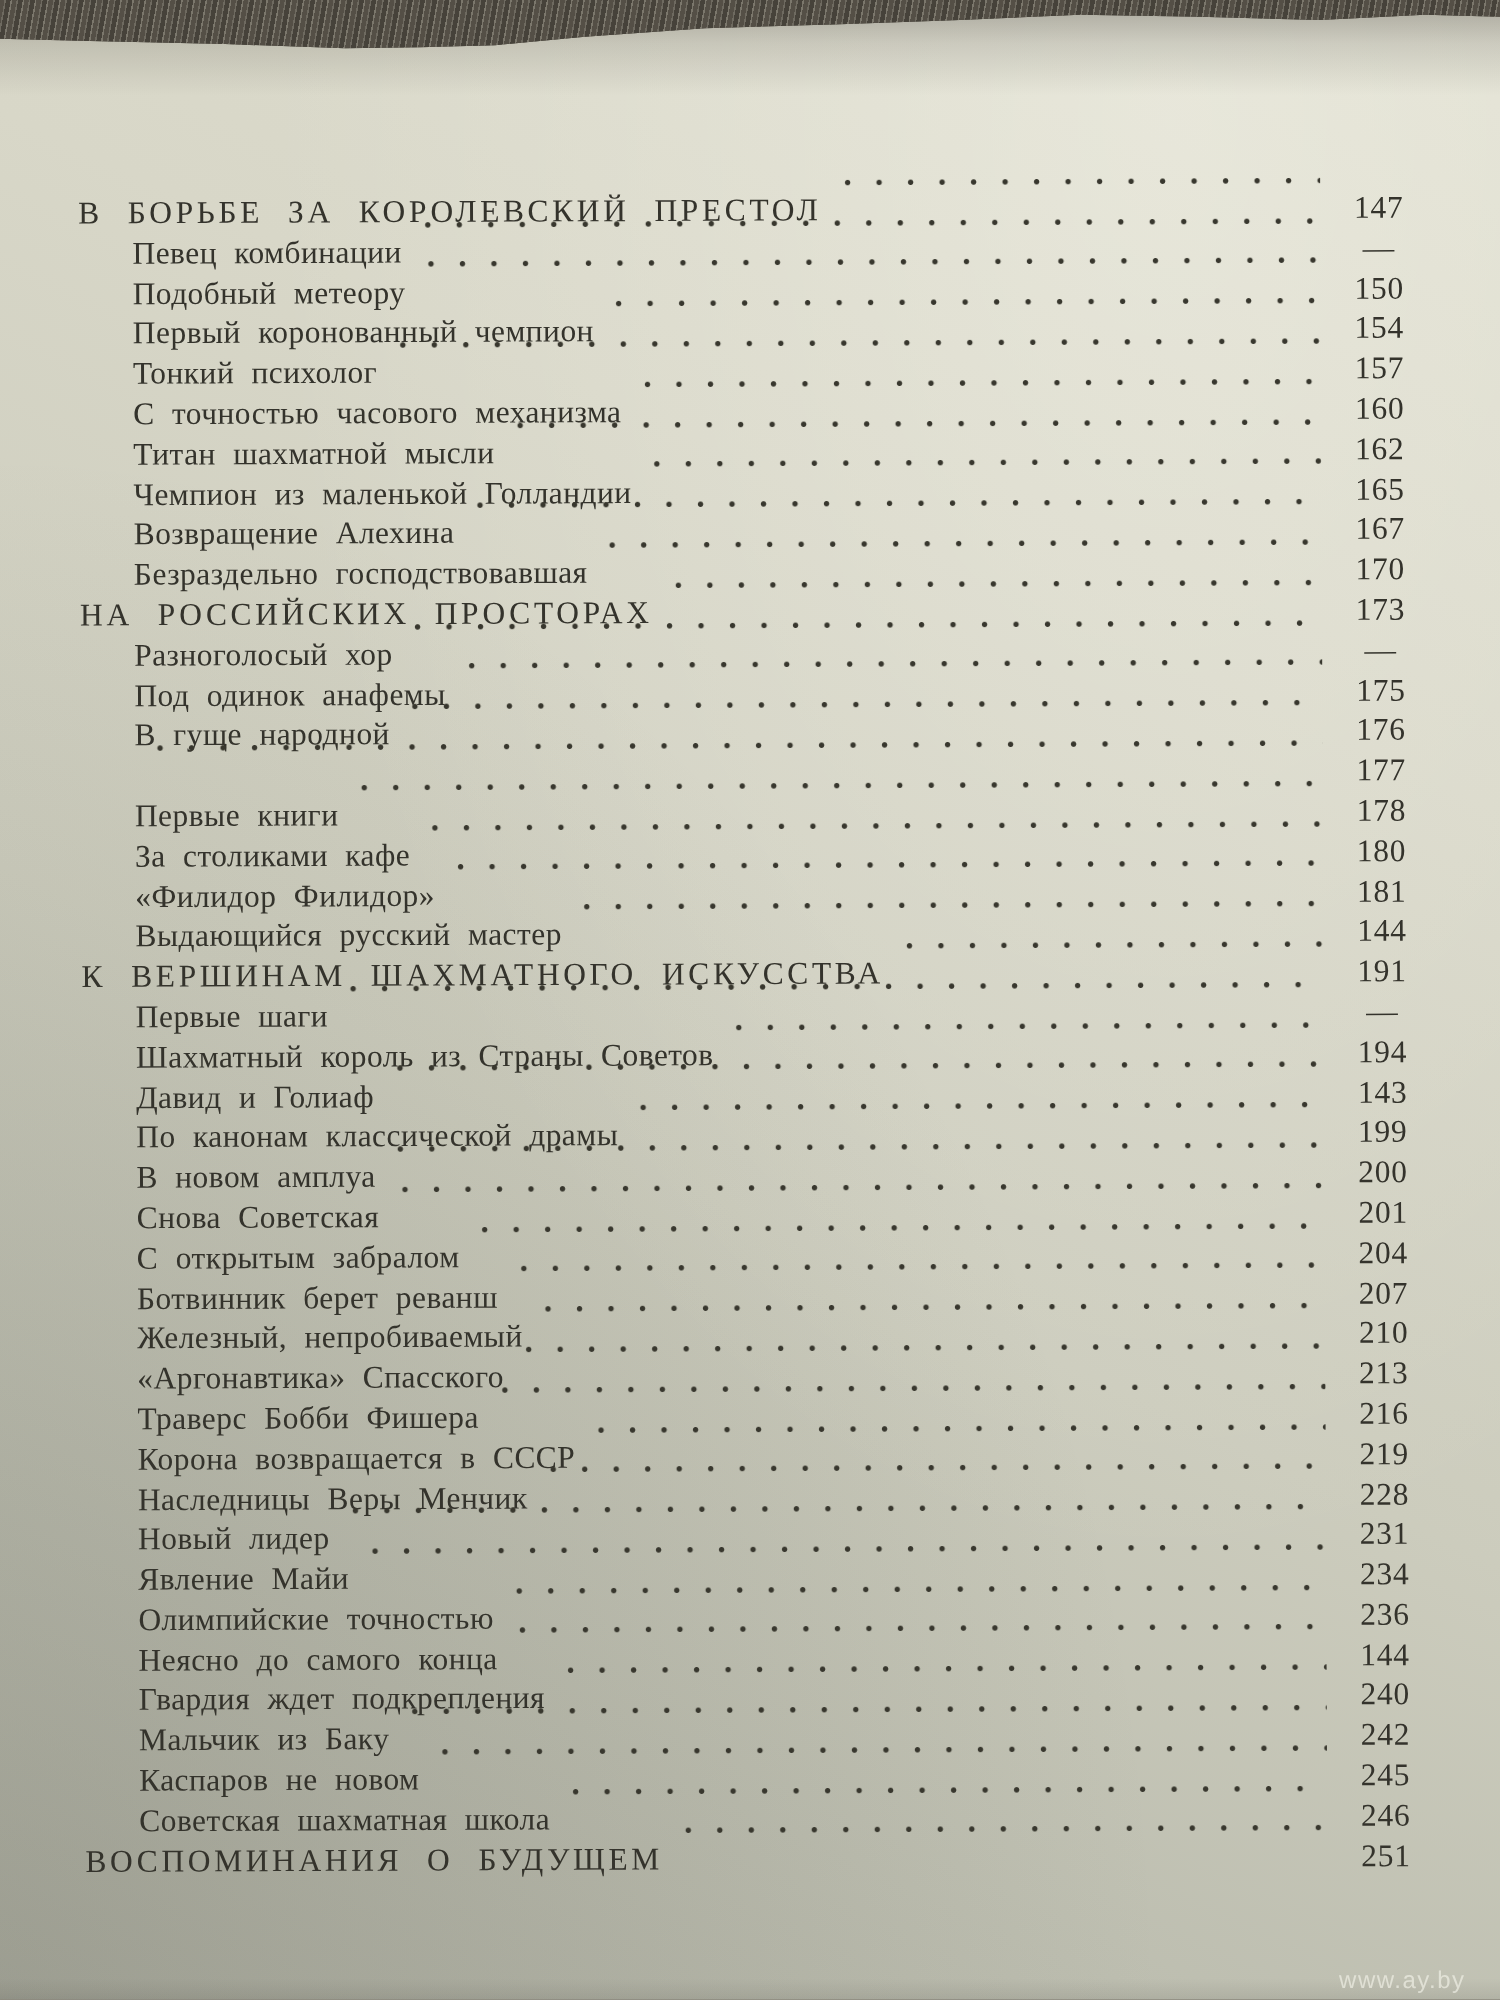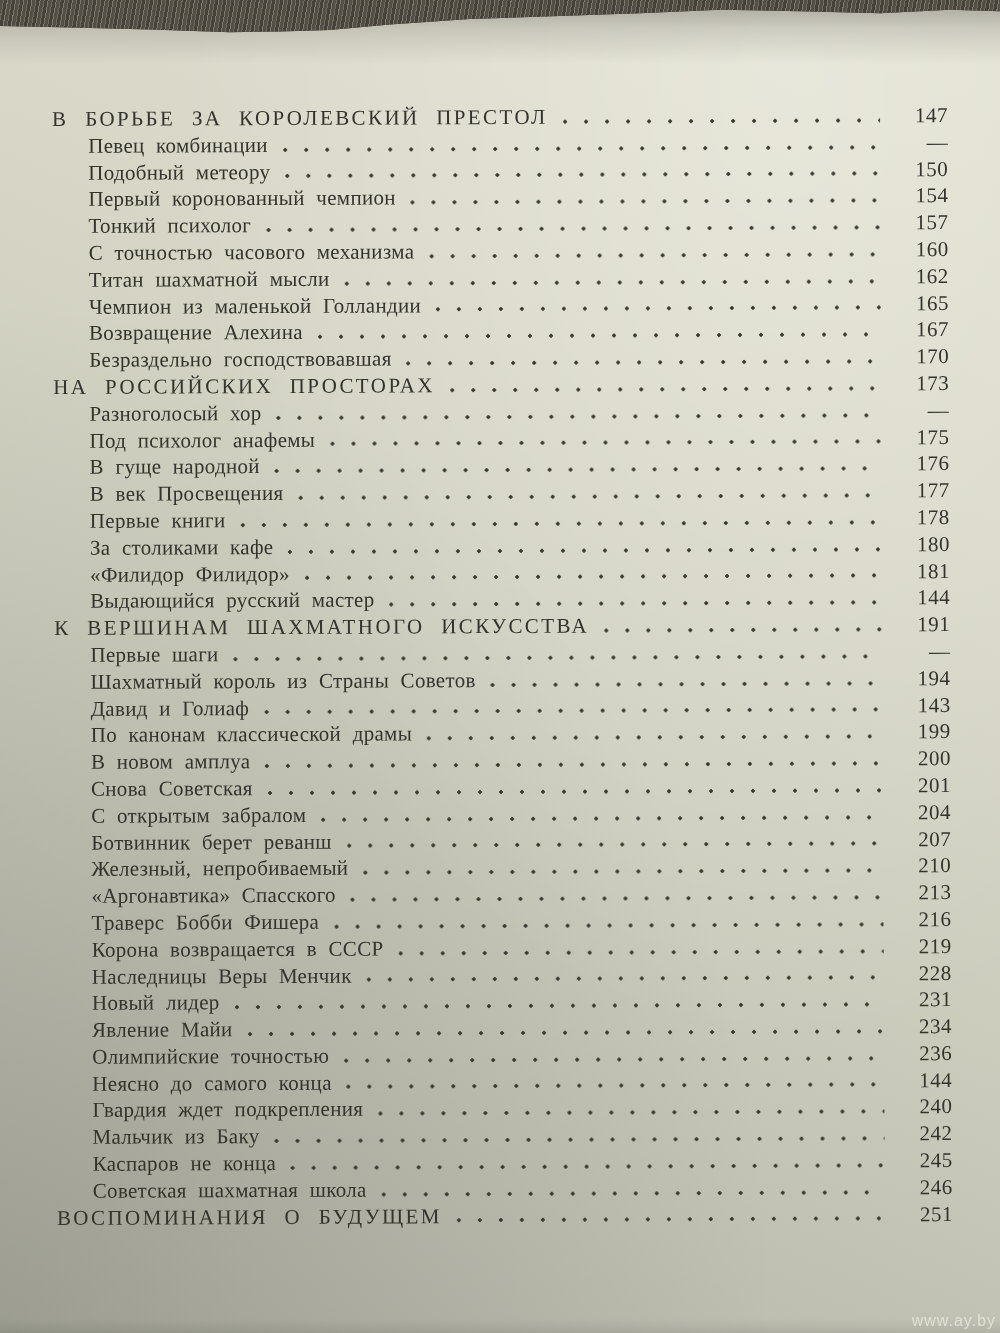--- a/index.html
+++ b/index.html
@@ -36,24 +36,24 @@
   }
   .row{display:flex;align-items:baseline;height:26.8px;line-height:26.8px;white-space:nowrap;}
   .row .label{letter-spacing:0.3px;word-spacing:6px;}
   .row.item{padding-left:36px;}
   .row.section .label{letter-spacing:2.4px;word-spacing:9px;}
   .leader{
     flex:1;height:6px;align-self:flex-end;margin:0 10px 6px 14px;
     background-image:radial-gradient(circle at 3px 3px,#38372e 1.5px,rgba(0,0,0,0) 2.1px);
     background-size:21px 6px;background-repeat:repeat-x;background-position:left bottom;
   }
-  .pageno{width:58px;text-align:right;letter-spacing:0.5px;}
+  .pageno{width:58px;text-align:center;letter-spacing:0.5px;margin-top:23px;}
   
   .watermark{
-    position:absolute;right:4px;bottom:3px;z-index:5;
+    position:absolute;right:23px;bottom:3px;z-index:5;
     font-family:"Liberation Sans","DejaVu Sans",sans-serif;
     font-size:16px;letter-spacing:1px;color:rgba(246,246,236,0.62);
   }
   
   .bottom-vignette{
     position:absolute;left:0;bottom:0;width:1000px;height:14px;z-index:1;
     background:linear-gradient(0deg,rgba(40,40,34,0.10),rgba(40,40,34,0));
   }
 </style>
 </head>
@@ -131,33 +131,32 @@
     <span class="pageno">173</span>
   </div>
 
   <div class="row item">
     <span class="label">Разноголосый хор</span>
     <span class="leader"></span>
     <span class="pageno">—</span>
   </div>
 
   <div class="row item">
-    <span class="label">Под психолог анафемы</span>
+    <span class="label">Под одинок анафемы</span>
     <span class="leader"></span>
     <span class="pageno">175</span>
   </div>
 
   <div class="row item">
     <span class="label">В гуще народной</span>
     <span class="leader"></span>
     <span class="pageno">176</span>
   </div>
 
   <div class="row item">
-    <span class="label">В век Просвещения</span>
     <span class="leader"></span>
     <span class="pageno">177</span>
   </div>
 
   <div class="row item">
     <span class="label">Первые книги</span>
     <span class="leader"></span>
     <span class="pageno">178</span>
   </div>
 
@@ -293,21 +292,21 @@
     <span class="pageno">240</span>
   </div>
 
   <div class="row item">
     <span class="label">Мальчик из Баку</span>
     <span class="leader"></span>
     <span class="pageno">242</span>
   </div>
 
   <div class="row item">
-    <span class="label">Каспаров не конца</span>
+    <span class="label">Каспаров не новом</span>
     <span class="leader"></span>
     <span class="pageno">245</span>
   </div>
 
   <div class="row item">
     <span class="label">Советская шахматная школа</span>
     <span class="leader"></span>
     <span class="pageno">246</span>
   </div>
 

